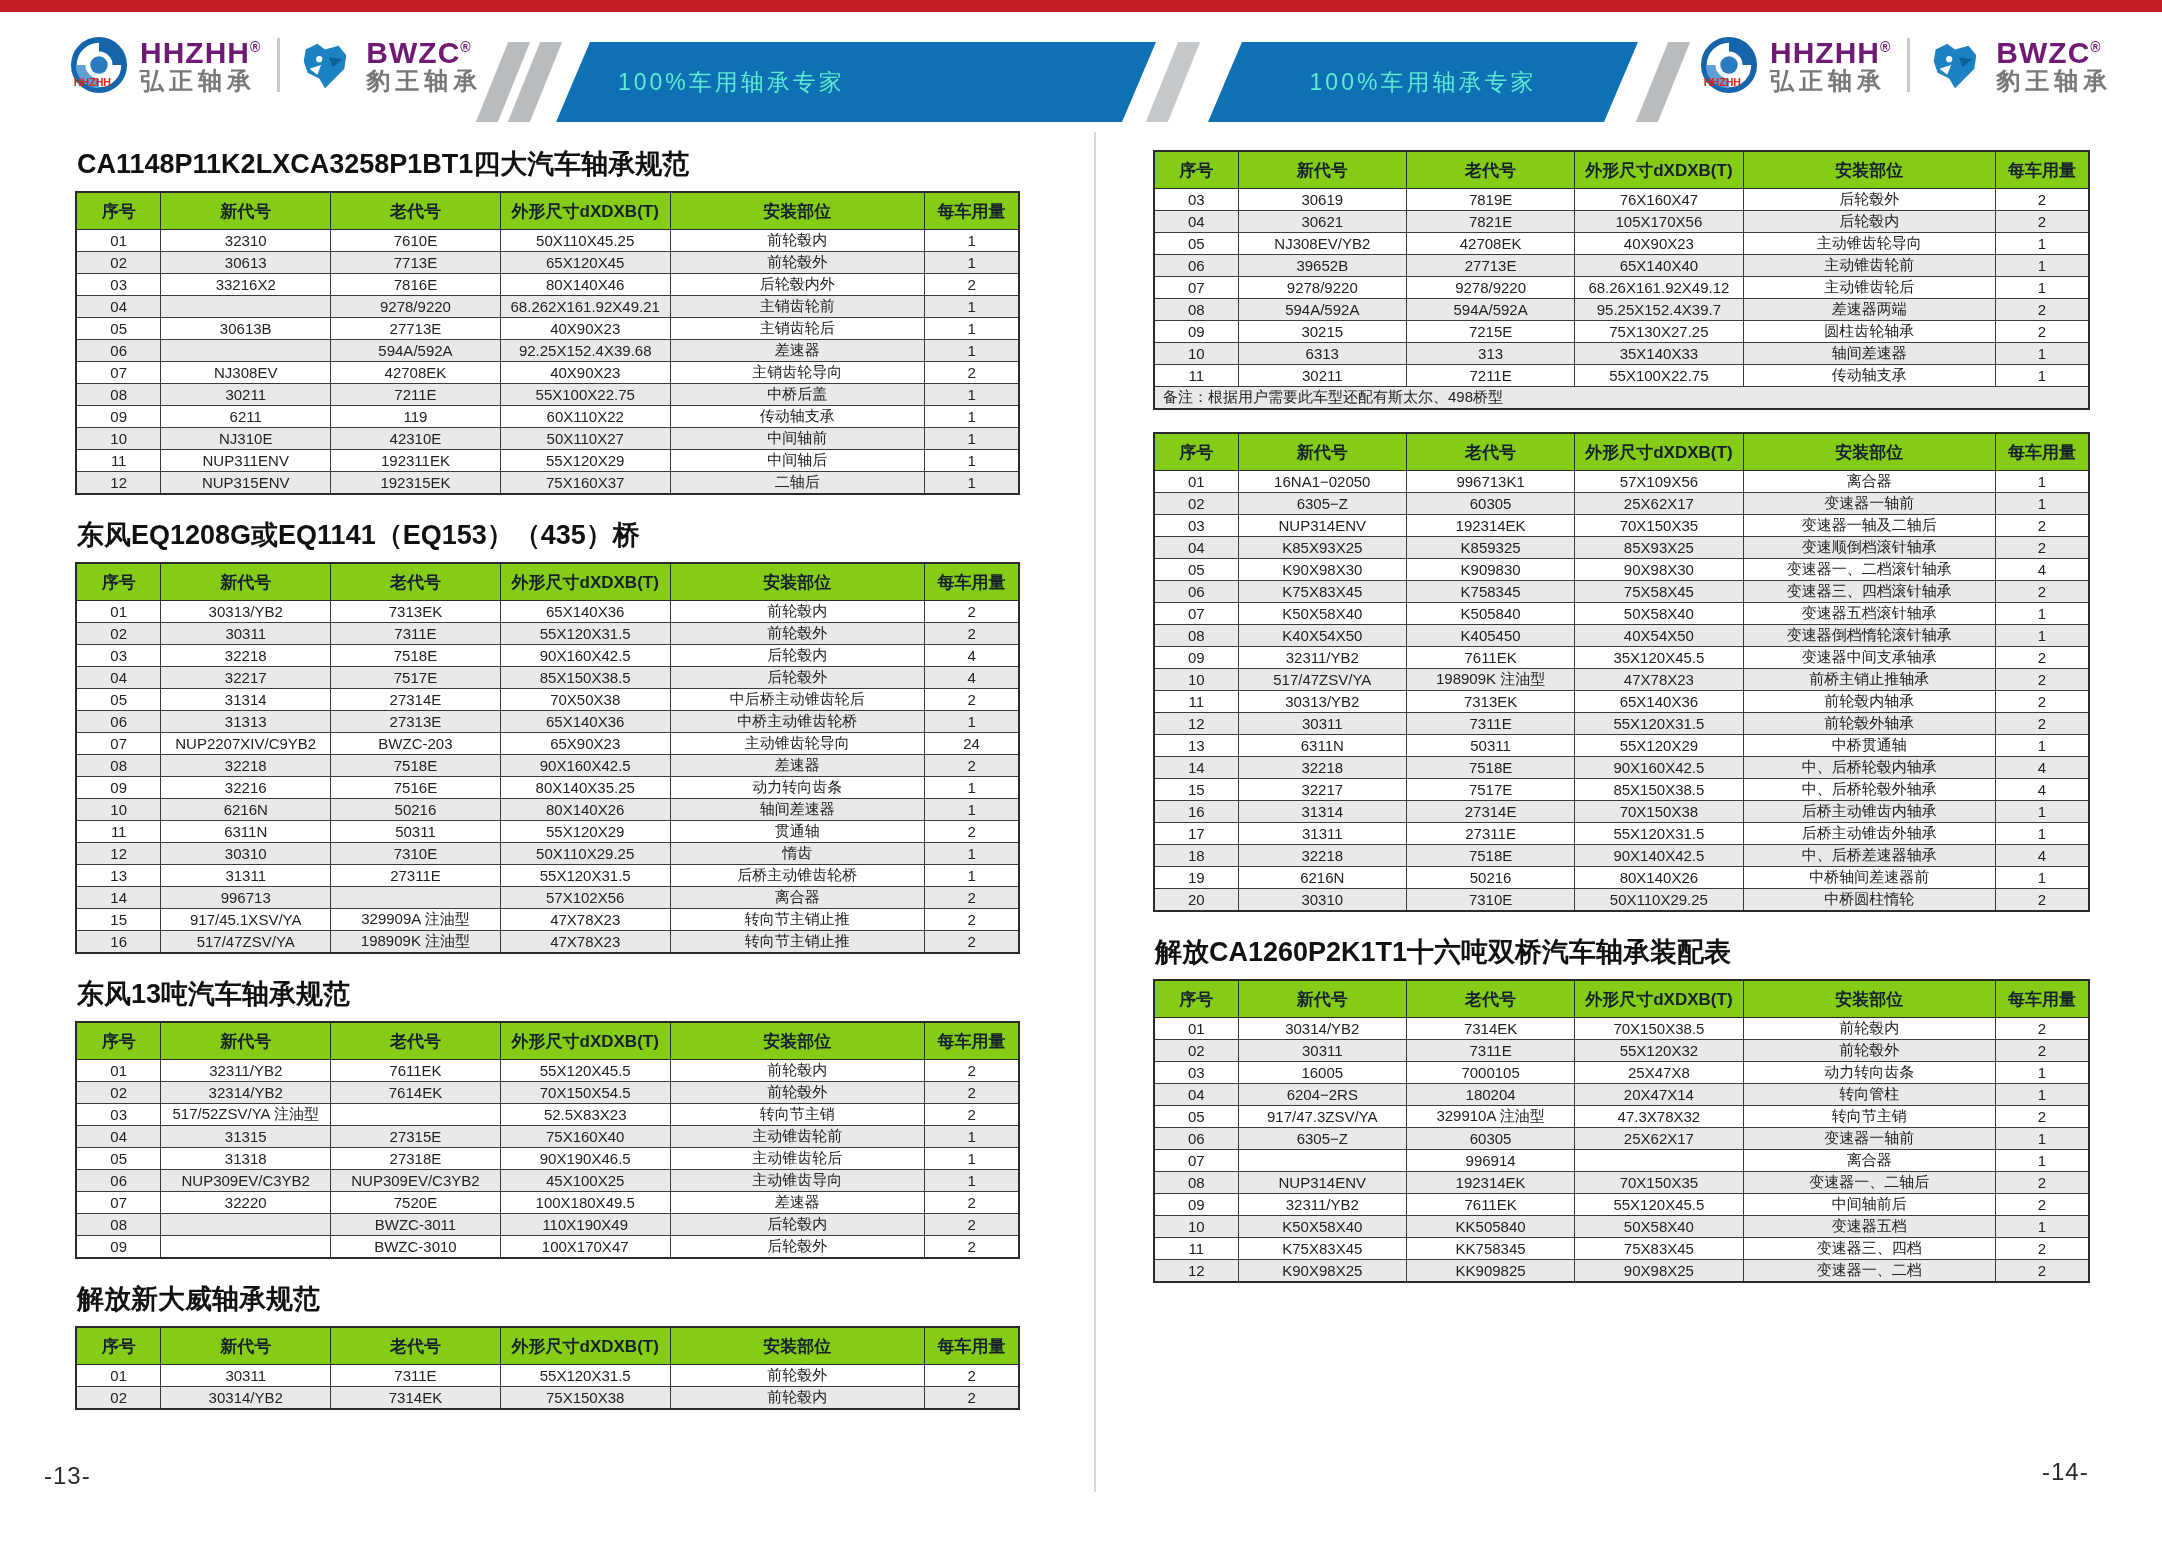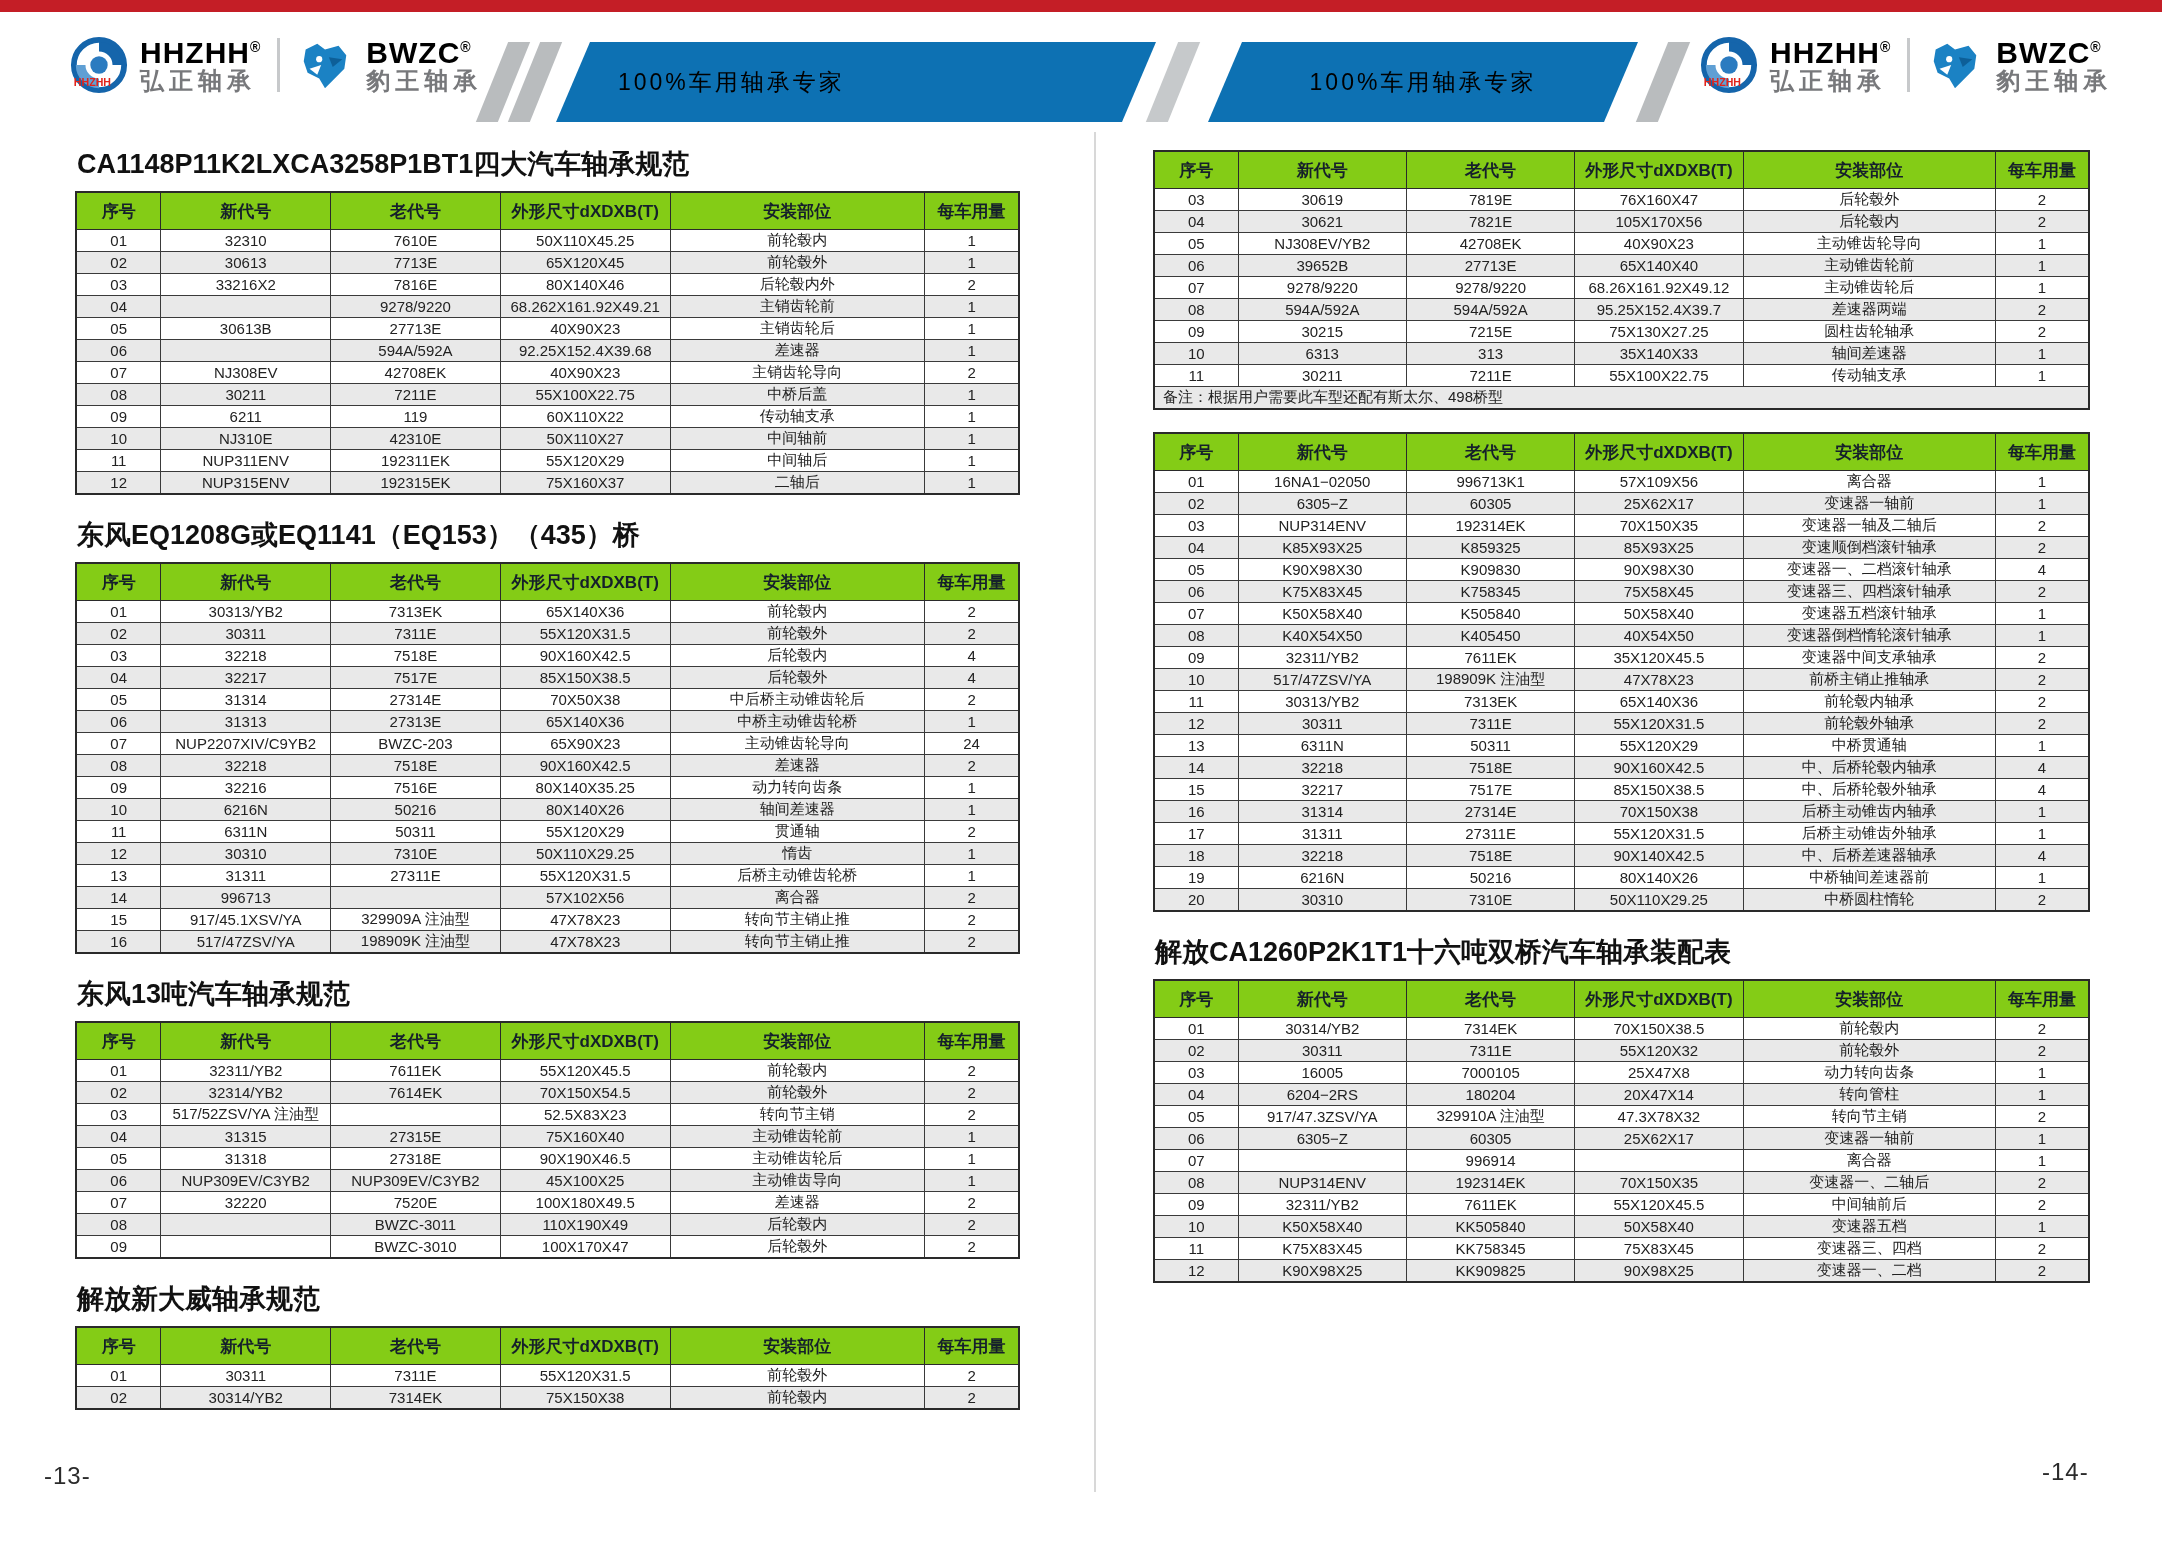--- a/index.html
+++ b/index.html
@@ -8,35 +8,35 @@
     font-family:"Liberation Sans","DejaVu Sans",sans-serif;color:#1c1c1c;
     overflow:hidden;
   }
   
   .topbar{position:absolute;left:0;top:0;width:2162px;height:12px;background:#c41e26;}
   .header{position:absolute;left:0;top:12px;width:2162px;height:120px;background:#fff;}
   .band{position:absolute;top:30px;height:80px;background:#0d71b3;}
   .band-left{left:556px;width:600px;clip-path:polygon(34px 0,100% 0,calc(100% - 34px) 100%,0 100%);}
   .band-right{left:1208px;width:430px;clip-path:polygon(34px 0,100% 0,calc(100% - 34px) 100%,0 100%);}
   .band .slogan{
-    display:block;color:#000000;font-size:23px;letter-spacing:3px;line-height:80px;white-space:nowrap;
+    display:block;color:#5eead4;font-size:23px;letter-spacing:3px;line-height:80px;white-space:nowrap;
   }
   .band-left .slogan{padding-left:62px;}
   .band-right .slogan{text-align:center;}
   .stripe{position:absolute;top:30px;width:22px;height:80px;background:#b9bcbe;transform:skewX(-22deg);}
   .stripe.st1{left:492px;}
   .stripe.st2{left:524px;}
   .stripe.st3{left:1162px;background:#c6c9cb;}
   .stripe.st4{left:1652px;}
   .logo-group{position:absolute;top:24px;display:flex;align-items:center;}
   .logo-group.lg-left{left:70px;}
   .logo-group.lg-right{left:1700px;}
   .logo-icon{width:58px;height:58px;flex:0 0 auto;}
   .logo-texts{margin-left:12px;line-height:1.05;}
-  .logo-en{font-size:30px;font-weight:bold;color:#000000;letter-spacing:1px;white-space:nowrap;}
+  .logo-en{font-size:30px;font-weight:bold;color:#701a75;letter-spacing:1px;white-space:nowrap;}
   .logo-en sup{font-size:14px;}
   .logo-cn{font-size:24px;font-weight:bold;color:#77787b;letter-spacing:5px;white-space:nowrap;}
   .logo-divider{width:3px;height:54px;background:#c7c9cb;margin:0 16px;}
   
   .gutter{position:absolute;left:1094px;top:132px;width:2px;height:1360px;background:#d8d8d8;}
   
   .page-col{position:absolute;}
   .page-col.pc-left{left:75px;top:146px;width:945px;}
   .page-col.pc-right{left:1153px;top:150px;width:937px;}
   .tbl-block{margin-bottom:22px;}

